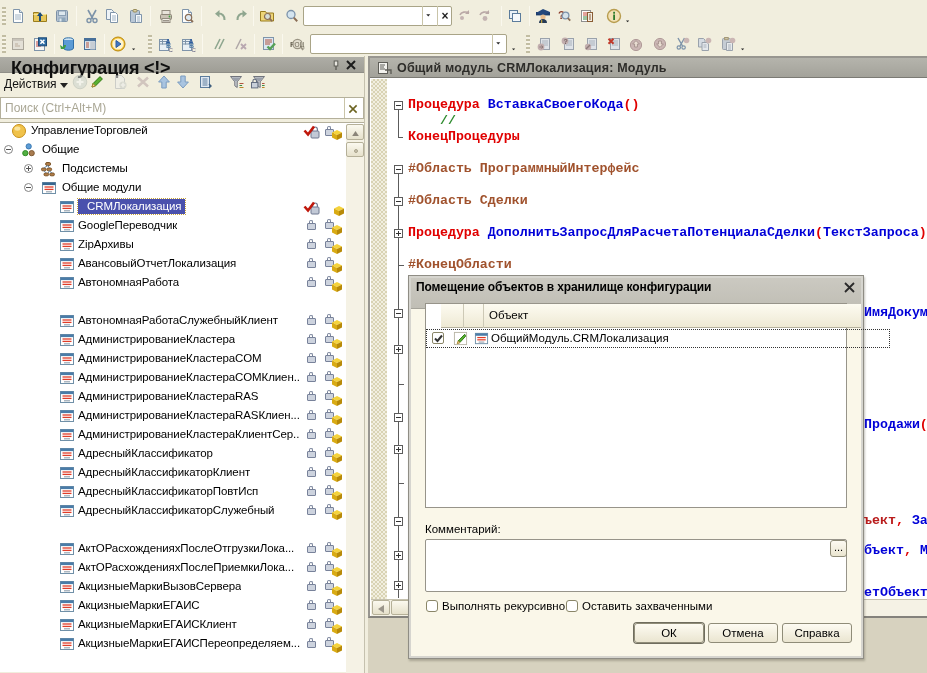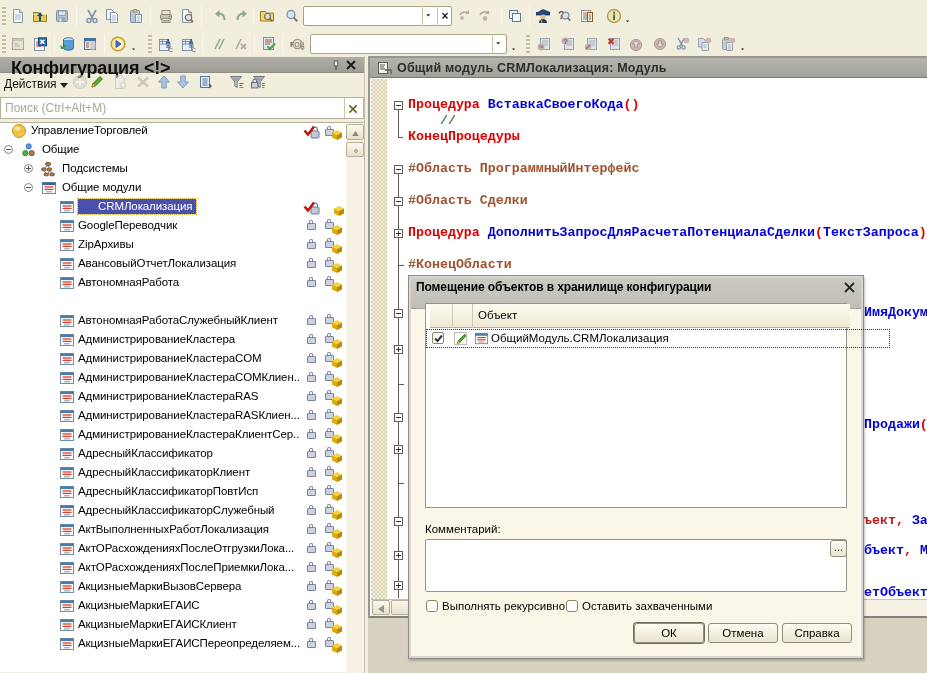--- a/index.html
+++ b/index.html
@@ -426,21 +426,21 @@
         <span class="t" style="left:62px;max-width:238px">Общие модули</span>
       </div>
 <div class="tr" style="top:75px">
         <svg class="ti" style="left:59px;top:1px" width="16" height="16" viewBox="0 0 16 16">
           <rect x="1.5" y="2.5" width="13" height="11" fill="#fff" stroke="#7090a8"></rect>
           <rect x="1.5" y="2.5" width="13" height="2.6" fill="#4a7ca8"></rect>
           <path d="M3.5 7h9" stroke="#e03c28" stroke-width="1.3"></path>
           <path d="M3.5 9.4h9" stroke="#e03c28" stroke-width="1.3"></path>
           <path d="M5 11.8h6" stroke="#98a6b2" stroke-width="1.2"></path>
         </svg>
-        <span class="t" style="left:78px;top:1px;background:#4a51ad;color:#fff;padding:1px 4px 2px 20px;outline:1px dotted #c8a43c">CRMЛокализация</span>
+        <span class="t" style="left:78px;top:1px;background:#4a51ad;color:#fff;padding:1px 4px 2px 9px;outline:1px dotted #c8a43c">CRMЛокализация</span>
         <svg class="a" style="left:303px;top:3px" width="18" height="14" viewBox="0 0 18 14">
           <rect x="8" y="6" width="8" height="7" rx="1" fill="#c2c9d6" stroke="#6f7890"></rect>
           <path d="M9.6 6V4.4a2.4 2.4 0 014.8 0V6" fill="none" stroke="#6f7890" stroke-width="1.2"></path>
           <path d="M1.5 5.5L5 9.5 11 1.5" fill="none" stroke="#c0180c" stroke-width="2.6"></path>
         </svg>
         <svg class="cube" style="left:334px;top:8px" viewBox="0 0 10 10" width="10" height="10">
           <path d="M5 0L10 2.5 5 5 0 2.5z" fill="#f5d33c"></path>
           <path d="M0 2.5L5 5v5L0 7.5z" fill="#d9ab14"></path>
           <path d="M10 2.5L5 5v5l5-2.5z" fill="#b88a08"></path>
         </svg>
@@ -741,41 +741,20 @@
       </div>
 <div class="tr" style="top:379px">
         <svg class="ti" style="left:59px;top:1px" width="16" height="16" viewBox="0 0 16 16">
           <rect x="1.5" y="2.5" width="13" height="11" fill="#fff" stroke="#7090a8"></rect>
           <rect x="1.5" y="2.5" width="13" height="2.6" fill="#4a7ca8"></rect>
           <path d="M3.5 7h9" stroke="#e03c28" stroke-width="1.3"></path>
           <path d="M3.5 9.4h9" stroke="#e03c28" stroke-width="1.3"></path>
           <path d="M5 11.8h6" stroke="#98a6b2" stroke-width="1.2"></path>
         </svg>
         <span class="t" style="left:78px;max-width:222px">АдресныйКлассификаторСлужебный</span>
-        <span class="lock" style="left:307px;top:6px">
-          <i></i>
-        </span>
-        <span class="lock" style="left:325px;top:5px">
-          <i></i>
-        </span>
-        <svg class="cube" style="left:332px;top:8px" viewBox="0 0 10 10" width="10" height="10">
-          <path d="M5 0L10 2.5 5 5 0 2.5z" fill="#f5d33c"></path>
-          <path d="M0 2.5L5 5v5L0 7.5z" fill="#d9ab14"></path>
-          <path d="M10 2.5L5 5v5l5-2.5z" fill="#b88a08"></path>
-        </svg>
-      </div>
-<div class="tr" style="top:398px">
-        <svg class="ti" style="left:59px;top:1px" width="16" height="16" viewBox="0 0 16 16">
-          <rect x="1.5" y="2.5" width="13" height="11" fill="#fff" stroke="#7090a8"></rect>
-          <rect x="1.5" y="2.5" width="13" height="2.6" fill="#4a7ca8"></rect>
-          <path d="M3.5 7h9" stroke="#e03c28" stroke-width="1.3"></path>
-          <path d="M3.5 9.4h9" stroke="#e03c28" stroke-width="1.3"></path>
-          <path d="M5 11.8h6" stroke="#98a6b2" stroke-width="1.2"></path>
-        </svg>
-        <span class="t" style="left:78px;max-width:222px">АктВыполненныхРаботЛокализация</span>
         <span class="lock" style="left:307px;top:6px">
           <i></i>
         </span>
         <span class="lock" style="left:325px;top:5px">
           <i></i>
         </span>
         <svg class="cube" style="left:332px;top:8px" viewBox="0 0 10 10" width="10" height="10">
           <path d="M5 0L10 2.5 5 5 0 2.5z" fill="#f5d33c"></path>
           <path d="M0 2.5L5 5v5L0 7.5z" fill="#d9ab14"></path>
           <path d="M10 2.5L5 5v5l5-2.5z" fill="#b88a08"></path>
@@ -995,21 +974,21 @@
 </div>
 <div class="a" style="left:368px;top:618px;width:559px;height:55px;background:#d7d2bf"></div>
 <div id="dlg">
 <div id="dlg-title">
       <b>Помещение объектов в хранилище конфигурации</b>
       <svg style="position:absolute;right:6px;top:4px" width="11" height="11" viewBox="0 0 11 11">
         <path d="M1 1l9 9M10 1l-9 9" stroke="#2a2a2a" stroke-width="1.8"></path>
       </svg>
     </div>
 <div class="a" style="left:16px;top:27px;width:422px;height:205px;background:#fff;border:1px solid #97948a">
-      <div style="position:absolute;left:4px;top:0;width:420px;height:24px;background:linear-gradient(#fdfbf1,#eee9d4);border-bottom:1px solid #b5b19e">
+      <div style="position:absolute;left:15px;top:0;width:420px;height:24px;background:linear-gradient(#fdfbf1,#eee9d4);border-bottom:1px solid #b5b19e">
         <span style="position:absolute;left:22px;top:0;width:1px;height:24px;background:#cdc9b6"></span>
         <span style="position:absolute;left:42px;top:0;width:1px;height:24px;background:#cdc9b6"></span>
         <span style="position:absolute;left:48px;top:5px;font-size:11.5px">Объект</span>
       </div>
       <div style="position:absolute;left:0px;top:25px;width:464px;height:19px;outline:1px dotted #333;outline-offset:-1px">
         <span class="cb" style="left:6px;top:3px;border-radius:2px">
           <svg style="position:absolute;left:1px;top:1px" width="9" height="9" viewBox="0 0 9 9">
             <path d="M1 4.5l2.5 2.5L8 1.5" fill="none" stroke="#333" stroke-width="2"></path>
           </svg>
         </span>

